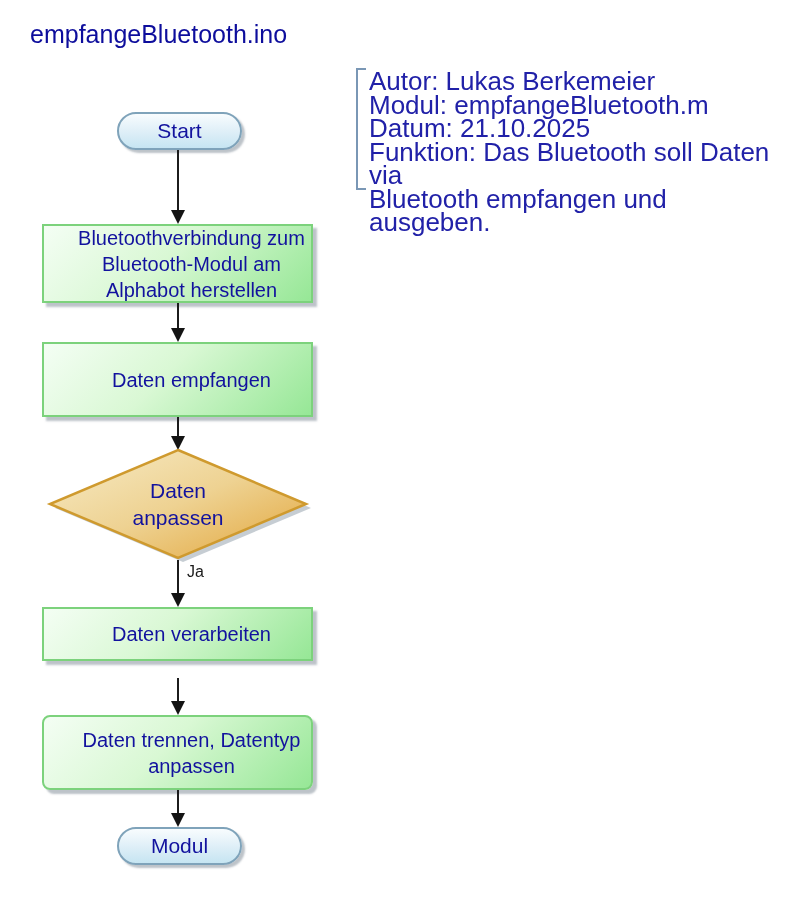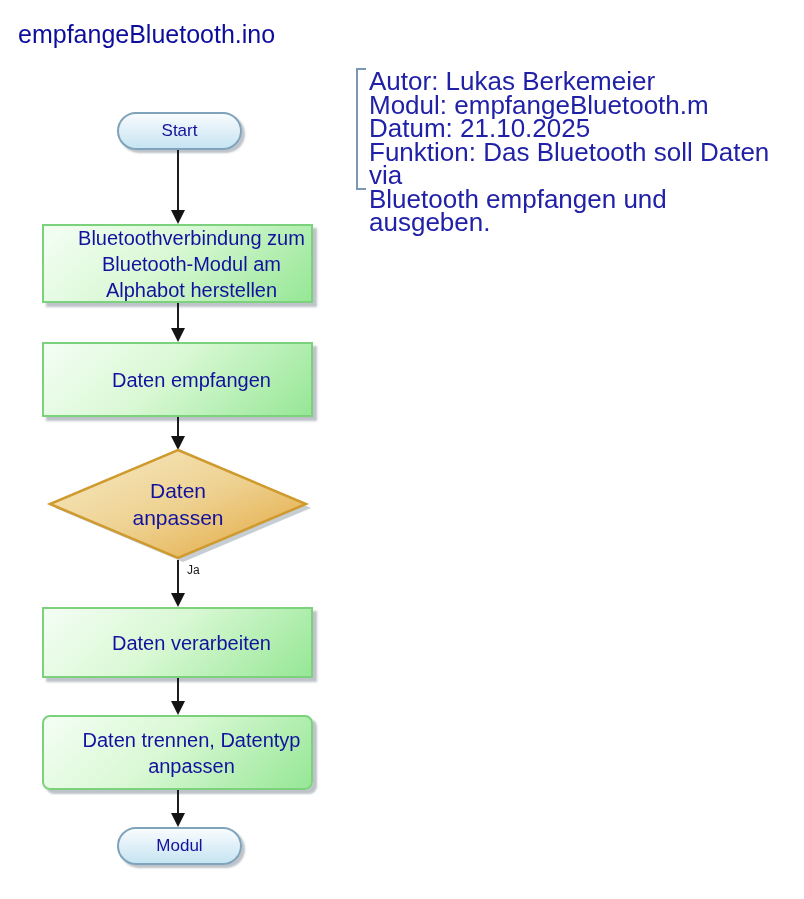--- a/index.html
+++ b/index.html
@@ -6,21 +6,21 @@
   body {
     width:804px; height:899px;
     background:#ffffff;
     font-family:"Liberation Sans", sans-serif;
     position:relative;
     overflow:hidden;
   }
   .canvas { position:absolute; inset:0; }
 
   .page-title {
-    position:absolute; left:18px; top:20px;
+    position:absolute; left:30px; top:20px;
     font-size:25px; color:#0d0d9c;
     white-space:nowrap;
   }
 
   
   .comment-bracket {
     position:absolute; left:356px; top:68px;
     width:10px; height:122px;
     border-left:2px solid #7a97b5;
   }
@@ -36,21 +36,21 @@
   }
 
   
   .terminal {
     position:absolute; box-sizing:border-box;
     width:125px; height:38px;
     border:2px solid #7fa3ba; border-radius:20px;
     background:linear-gradient(180deg,#f8fcfe 0%,#ddeef7 55%,#c6e5f2 100%);
     box-shadow:3px 3px 2px rgba(145,155,165,0.6);
     display:flex; align-items:center; justify-content:center;
-    font-size:17px; color:#12129e;
+    font-size:21px; color:#12129e;
   }
   .process {
     position:absolute; box-sizing:border-box;
     width:271px;
     border:2px solid #7cd27c;
     background:linear-gradient(135deg,#f4fef4 0%,#d9f8d4 45%,#96e796 100%);
     box-shadow:4px 4px 2px rgba(145,155,165,0.6);
     display:flex; align-items:center; justify-content:center;
     font-size:20px; line-height:26px; color:#12129e; text-align:center;
   }
@@ -69,21 +69,21 @@
   .arrow .shaft {
     position:absolute; left:6px; top:0; bottom:13px; width:1.5px; background:#1c1c1c;
   }
   .arrow .head {
     position:absolute; bottom:0; left:0; width:0; height:0;
     border-left:7px solid transparent; border-right:7px solid transparent;
     border-top:14px solid #141414;
   }
   .edge-label {
     position:absolute; left:187px; top:563px;
-    font-size:12px; color:#1a1a1a;
+    font-size:16px; color:#1a1a1a;
   }
 </style>
 </head>
 <body>
 
 <div class="canvas">
 
   <div class="page-title">empfangeBluetooth.ino</div>
 
   <div class="comment-bracket"></div>
@@ -136,21 +136,21 @@
   <div class="decision-label">
     <span class="inner">Daten anpassen</span>
   </div>
 
   <div class="arrow" style="top:560px; height:47px;">
     <div class="shaft"></div>
     <div class="head"></div>
   </div>
   <div class="edge-label">Ja</div>
 
-  <div class="process" style="left:42px; top:607px; height:71px;">
+  <div class="process" style="left:42px; top:607px; height:54px;">
     <span class="inner">Daten verarbeiten</span>
   </div>
 
   <div class="arrow" style="top:678px; height:37px;">
     <div class="shaft"></div>
     <div class="head"></div>
   </div>
 
   <div class="process" style="left:42px; top:715px; height:75px;border-radius:8px;">
     <span class="inner">Daten trennen, Datentyp anpassen</span>

